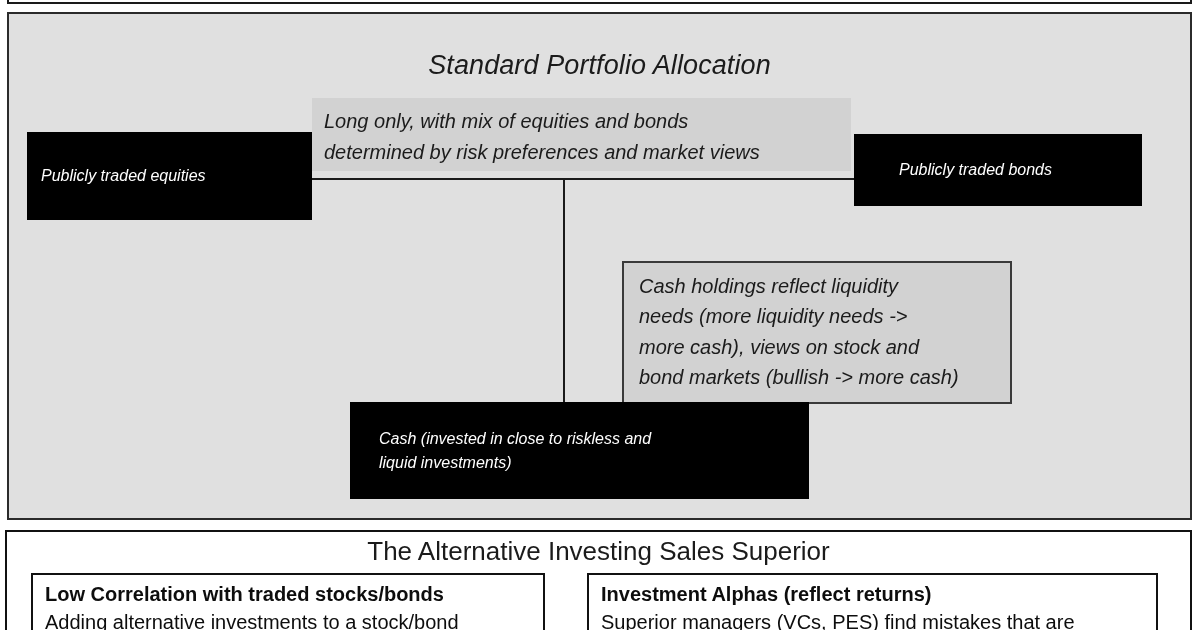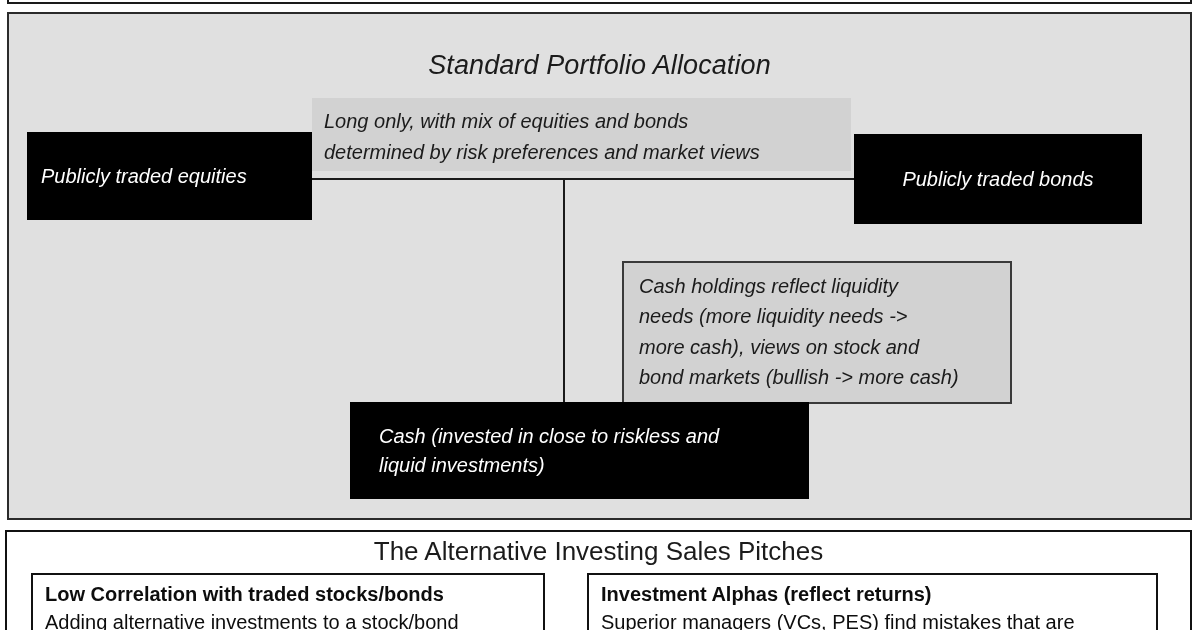--- a/index.html
+++ b/index.html
@@ -80,39 +80,38 @@
 
   
   .box-black {
     position: absolute;
     background: #000000;
     color: #ffffff;
     box-sizing: border-box;
     display: flex;
     flex-direction: column;
     justify-content: center;
-    font-size: 20px;
+    font-size: 16px;
     line-height: 1.45;
   }
   .box-black .line { display: block; }
 
   .box-equities {
     left: 18px;
     top: 118px;
     width: 285px;
     height: 88px;
     padding: 0 14px;
   }
   .box-bonds {
     left: 845px;
     top: 120px;
     width: 288px;
-    height: 90px;
+    height: 72px;
     padding: 0 45px;
-    align-items: center;
   }
   .box-cash {
     left: 341px;
     top: 388px;
     width: 459px;
     height: 97px;
     padding: 15px 29px;
   }
 
   
@@ -237,21 +236,21 @@
 
     <div class="box-black box-cash">
       <span class="line">Cash (invested in close to riskless and</span>
       <span class="line">liquid investments)</span>
     </div>
 
   </div>
 
   <div class="panel-pitches">
 
-    <div class="pitches-title">The Alternative Investing Sales Pitches</div>
+    <div class="pitches-title">The Alternative Investing Sales Superior</div>
 
     <div class="pitch-card pitch-left">
       <span class="pitch-heading">Low Correlation with traded stocks/bonds</span>
       <span class="pitch-body">Adding alternative investments to a stock/bond</span>
     </div>
 
     <div class="pitch-card pitch-right">
       <span class="pitch-heading">Investment Alphas (reflect returns)</span>
       <span class="pitch-body">Superior managers (VCs, PES) find mistakes that are</span>
     </div>

